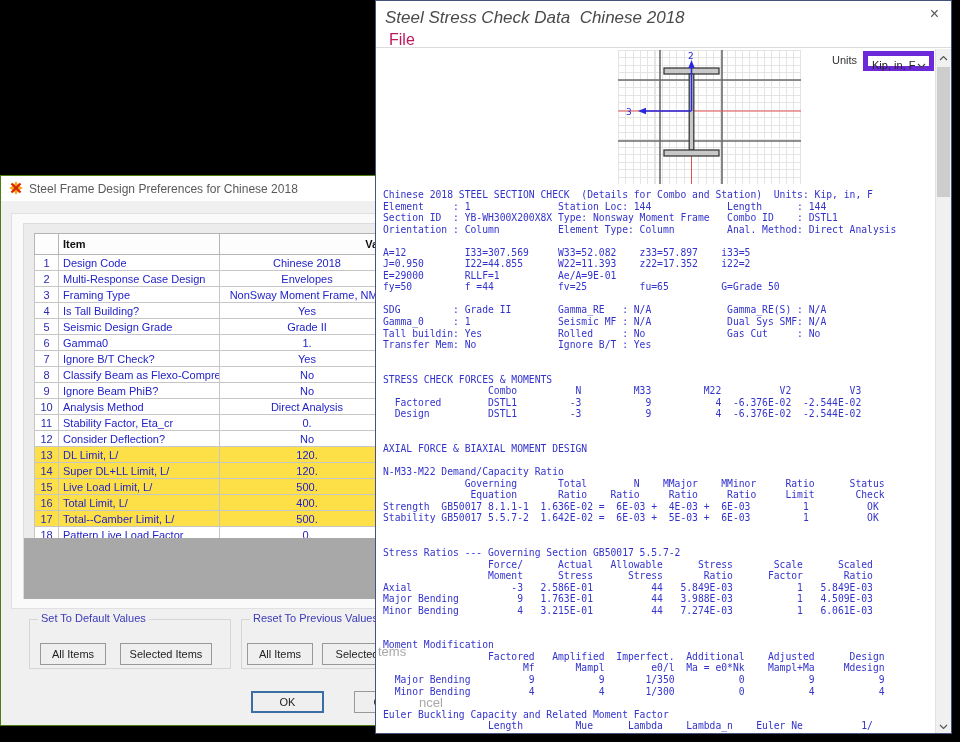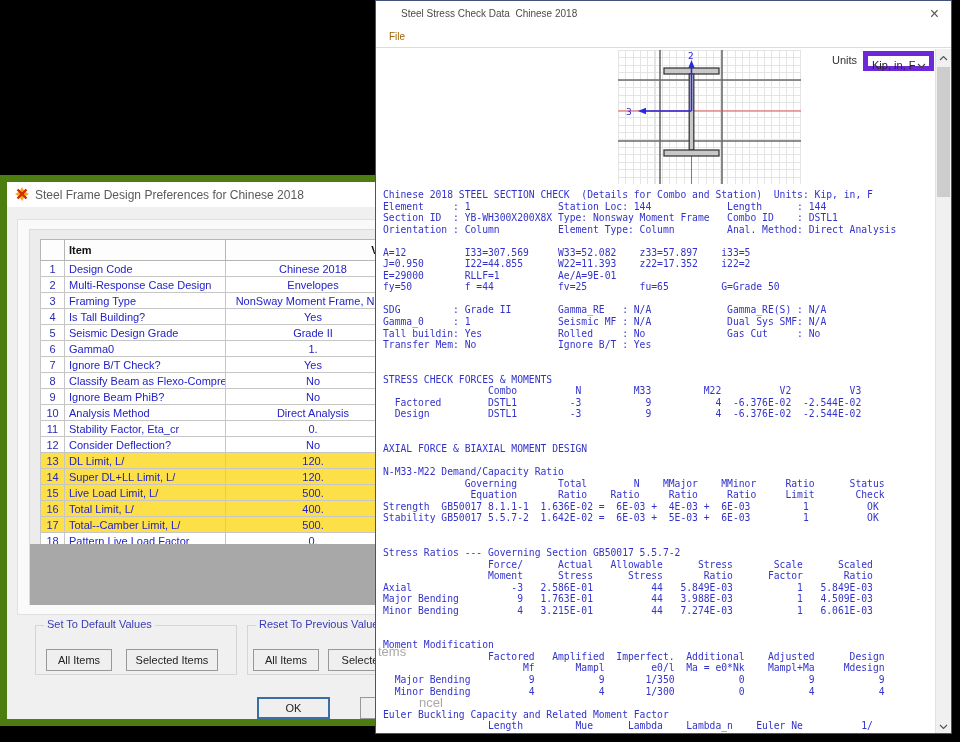--- a/index.html
+++ b/index.html
@@ -1,21 +1,21 @@
 <!DOCTYPE html>
 <html><head>
 <meta charset="utf-8">
 <style>
   html,body{margin:0;padding:0;}
   body{width:960px;height:742px;background:#000;position:relative;overflow:hidden;
        font-family:"Liberation Sans",sans-serif;}
 
   
   #prefs-dialog{position:absolute;left:0;top:175px;width:500px;height:551px;
-    background:#f0f0f0;border:7px solid #4d7c0f;box-sizing:border-box;z-index:1;}
+    background:#f0f0f0;border:1px solid #4d7c0f;box-sizing:border-box;z-index:1;}
   .dlg-titlebar{position:absolute;left:0;top:0;width:100%;height:25px;background:#fff;}
   .dlg-titlebar .dlg-title{position:absolute;left:28px;top:6px;font-size:12px;color:#5a5a5a;white-space:pre;}
   .dlg-icon{position:absolute;left:8px;top:5px;width:14px;height:14px;}
   .outer-panel{position:absolute;left:10px;top:37px;width:480px;height:396px;
     background:#fafafa;border:1px solid #e0e0e0;box-sizing:border-box;}
   .inner-panel{position:absolute;left:22px;top:47px;width:458px;height:376px;
     background:#ececec;border:1px solid #dcdcdc;box-sizing:border-box;}
   #prefs-table{position:absolute;left:33px;top:57px;width:360px;border-collapse:collapse;
     table-layout:fixed;background:#fff;border:1px solid #7a7a7a;font-size:11px;}
   #prefs-table th{height:20px;font-weight:bold;color:#111;background:#fdfdfd;
@@ -32,25 +32,25 @@
   .group .legend{position:absolute;top:-8px;left:8px;background:#f0f0f0;padding:0 3px;
     color:#3a3ab8;font-size:11px;white-space:nowrap;}
   .btn{position:absolute;height:22px;background:#efefef;border:1px solid #989898;
     font-size:11px;color:#222;text-align:center;line-height:20px;box-sizing:border-box;}
   .btn.default{border:2px solid #3b6ea5;line-height:18px;}
 
   
   #stress-window{position:absolute;left:375px;top:0;width:577px;height:734px;
     background:#fff;border:1px solid #46527e;box-sizing:border-box;z-index:2;}
   .win-titlebar{position:absolute;left:0;top:0;width:100%;height:28px;background:#fff;}
-  .win-titlebar .win-title{position:absolute;left:25px;top:7px;font-size:10px;color:#4a4a4a;white-space:pre;}
+  .win-titlebar .win-title{position:absolute;left:9px;top:7px;font-size:17px;color:#4a4a4a;white-space:pre;font-style:italic;}
   .close-x{position:absolute;right:12px;top:3px;font-size:16px;color:#555;line-height:20px;}
   .menubar{position:absolute;left:0;top:28px;width:100%;height:19px;background:#fff;
     border-bottom:1px solid #dcdcdc;box-sizing:border-box;}
-  .menu-item{position:absolute;left:13px;top:2px;font-size:10px;color:#a16207;}
+  .menu-item{position:absolute;left:13px;top:2px;font-size:16px;color:#be185d;}
   .win-content{position:absolute;left:0;top:48px;right:0;bottom:0;background:#fff;overflow:hidden;}
   .units-label{position:absolute;right:94px;top:5px;font-size:11px;color:#333;}
   .units-dd{position:absolute;right:17px;top:2px;width:71px;height:20px;background:#fff;
     border:5px solid #6d28d9;box-sizing:border-box;font-size:11px;color:#222;}
   .units-dd .dd-val{position:absolute;left:4px;top:3px;}
   .units-dd .dd-chev{position:absolute;right:3px;top:5px;}
   .vscroll{position:absolute;right:0;top:0;width:15px;bottom:0;background:#f0f0f0;border-left:1px solid #e2e2e2;}
   .vscroll .sb-up,.vscroll .sb-down{position:absolute;left:0;width:15px;height:16px;text-align:center;}
   .vscroll .sb-up{top:0;}
   .vscroll .sb-down{bottom:0;}

